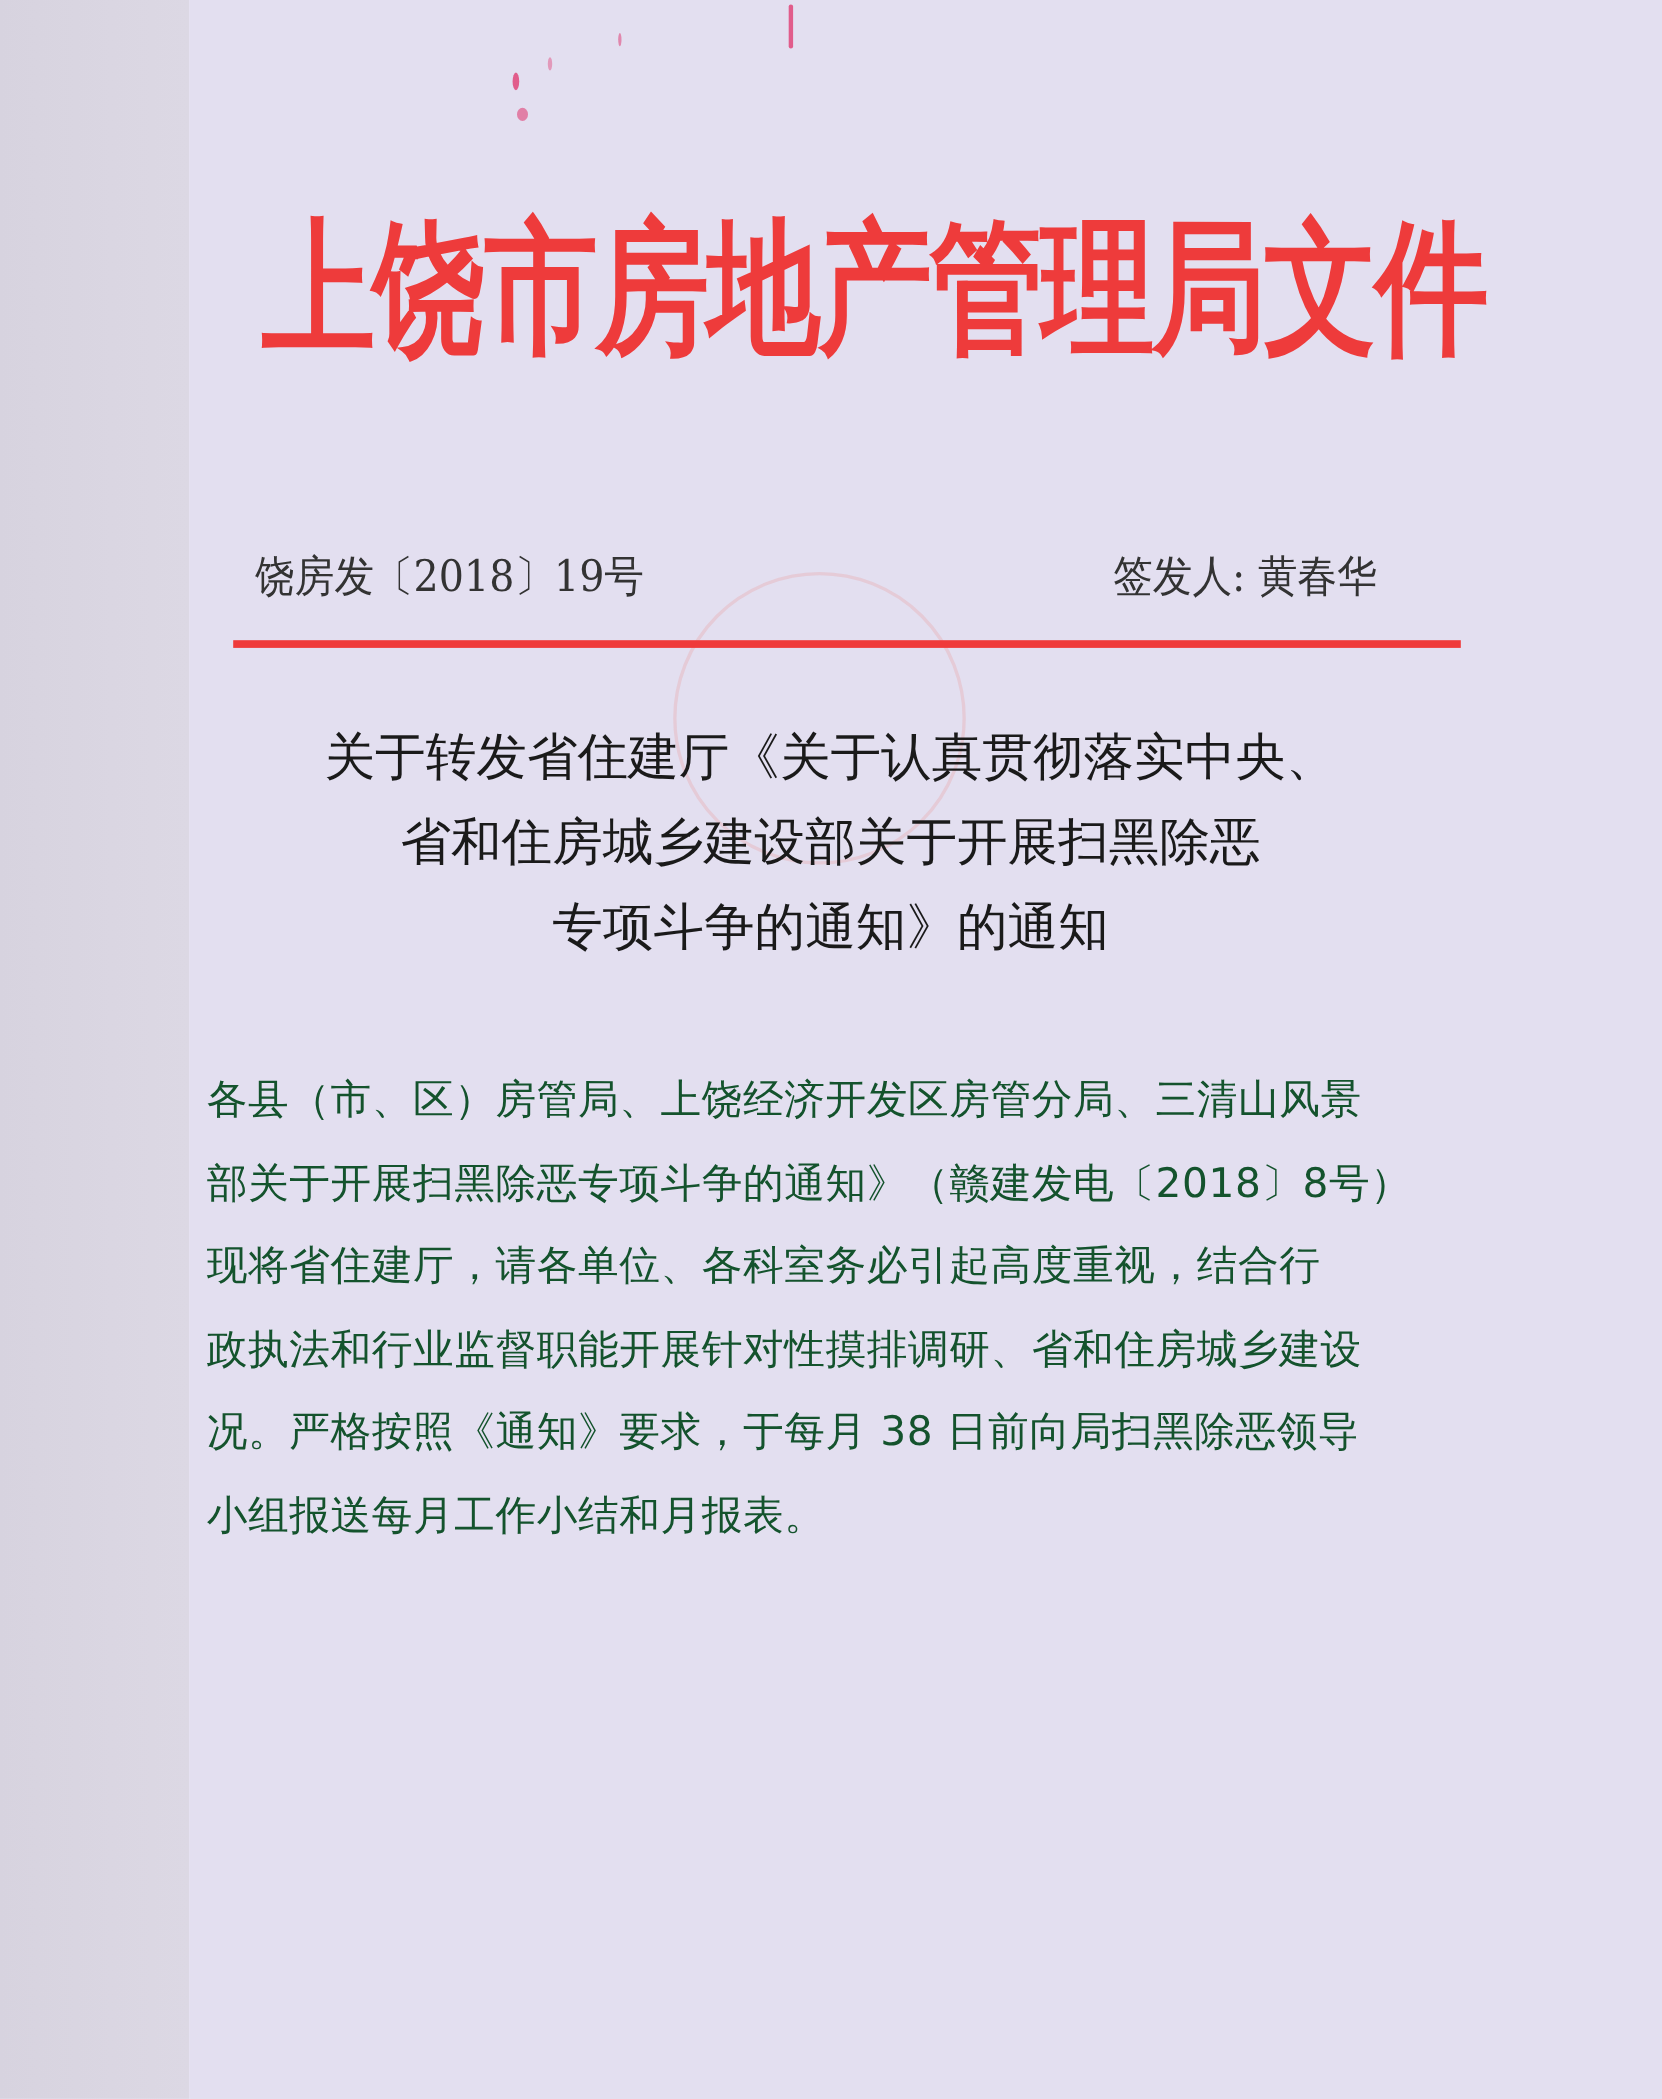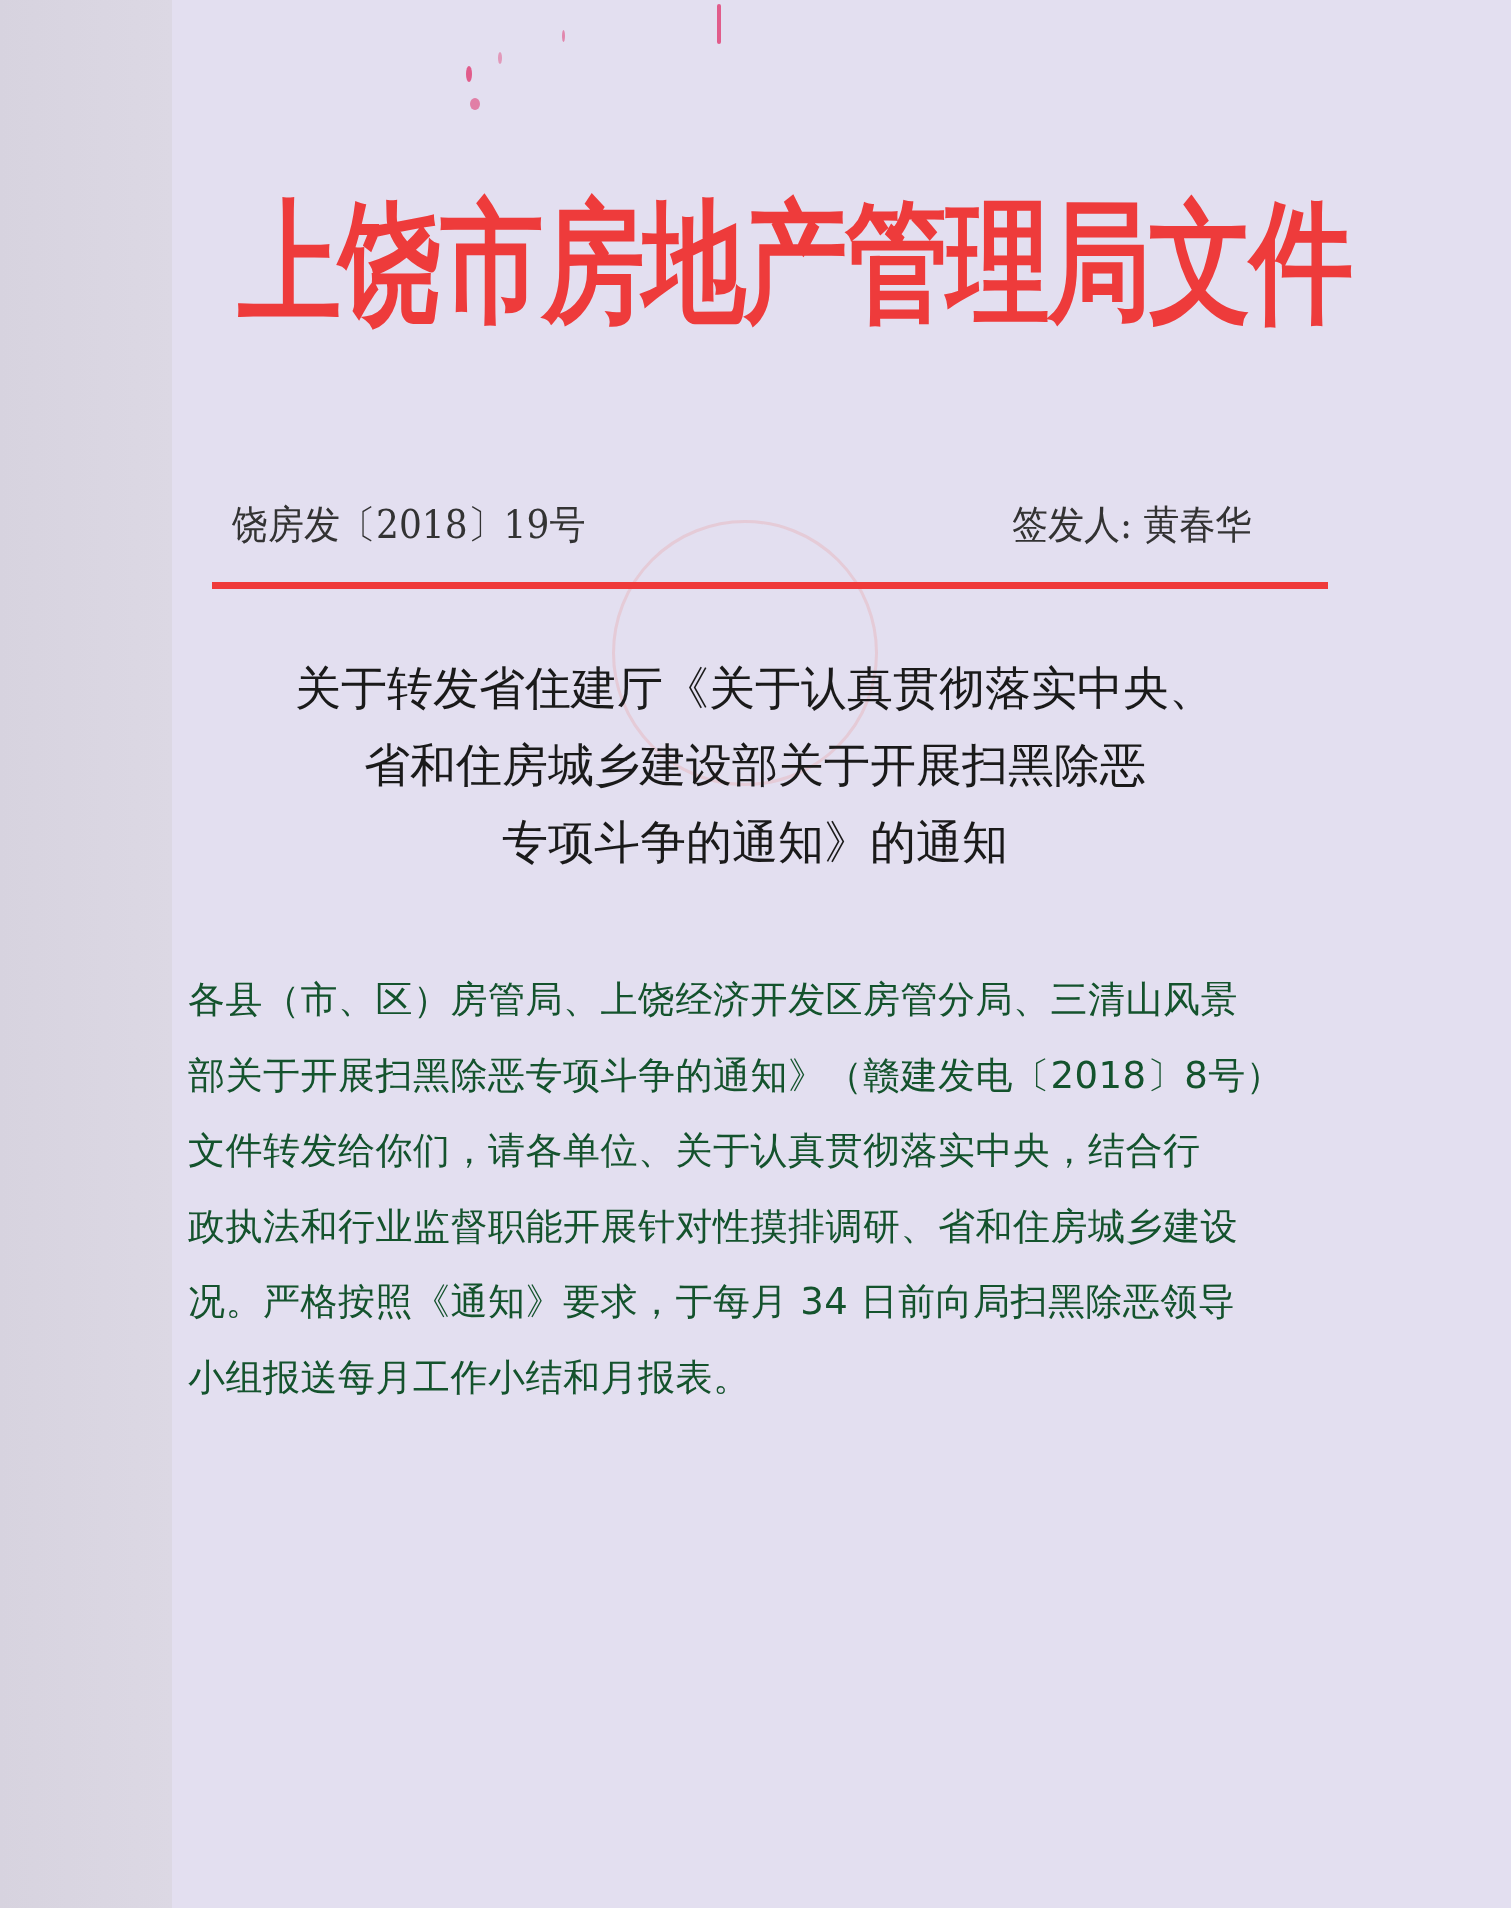--- a/index.html
+++ b/index.html
@@ -79,17 +79,17 @@
 
 <div class="title">
   <div>关于转发省住建厅《关于认真贯彻落实中央、</div>
   <div>省和住房城乡建设部关于开展扫黑除恶</div>
   <div>专项斗争的通知》的通知</div>
 </div>
 
 <div class="body-text">
   <div class="line">各县（市、区）房管局、上饶经济开发区房管分局、三清山风景</div>
   <div class="line">部关于开展扫黑除恶专项斗争的通知》（赣建发电〔2018〕8号）</div>
-  <div class="line">文件转发给你们，请各单位、关于认真贯彻落实中央，结合行</div>
+  <div class="line">现将省住建厅，请各单位、各科室务必引起高度重视，结合行</div>
   <div class="line">政执法和行业监督职能开展针对性摸排调研、省和住房城乡建设</div>
-  <div class="line">况。严格按照《通知》要求，于每月 34 日前向局扫黑除恶领导</div>
+  <div class="line">况。严格按照《通知》要求，于每月 38 日前向局扫黑除恶领导</div>
   <div class="line">小组报送每月工作小结和月报表。</div>
 </div>
 
 </body></html>

